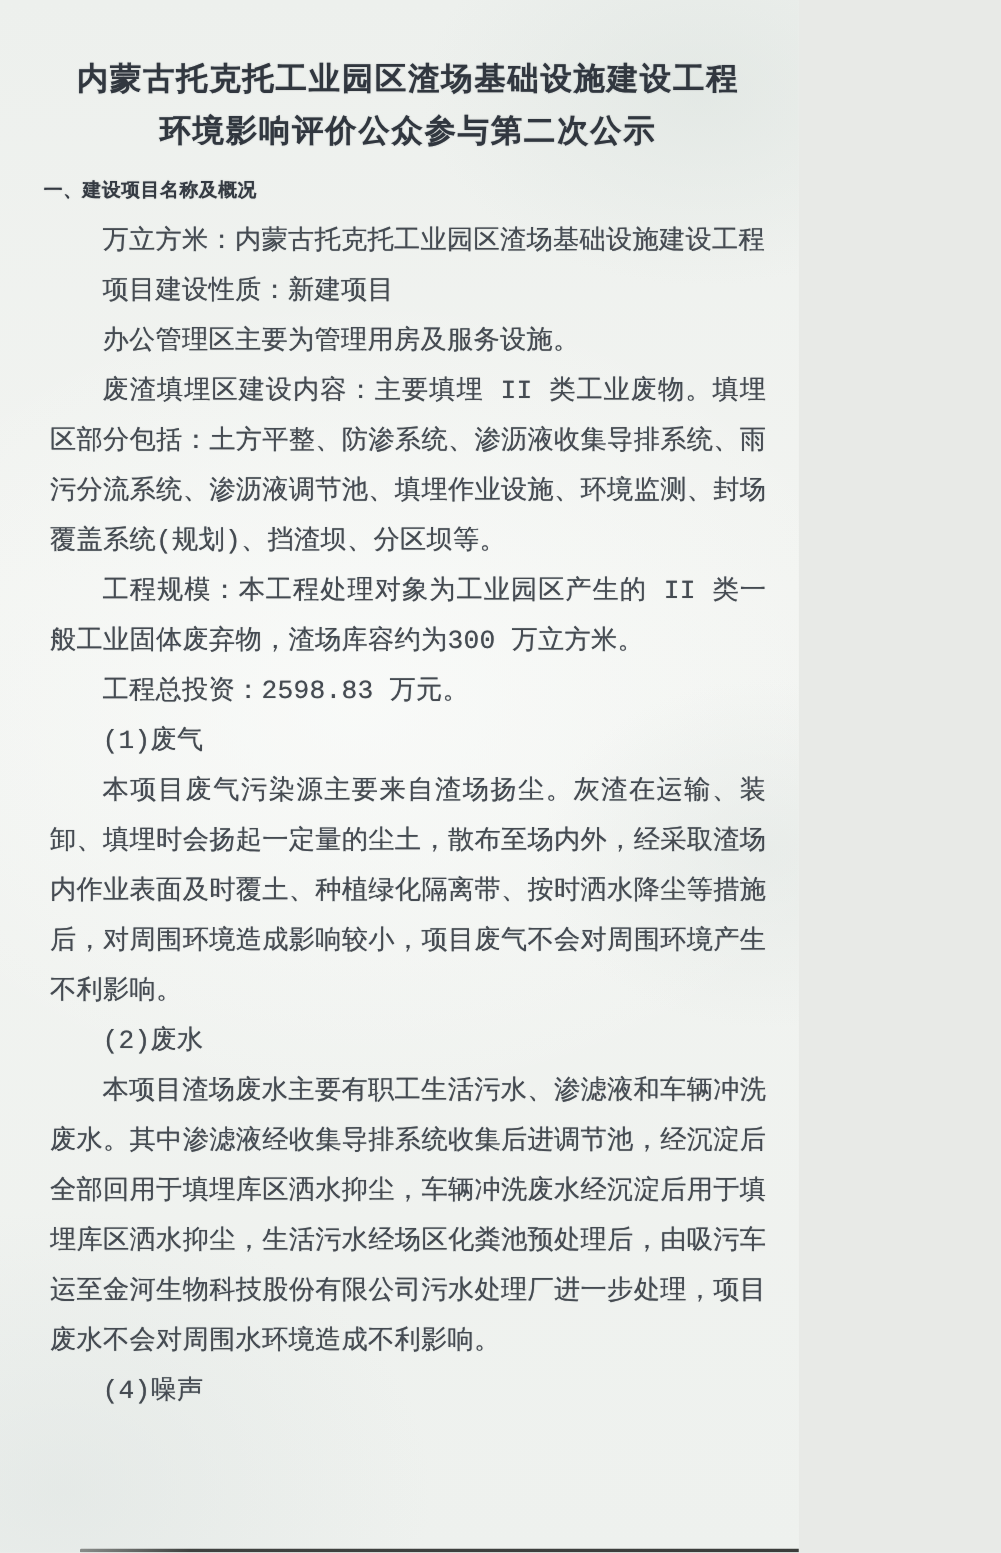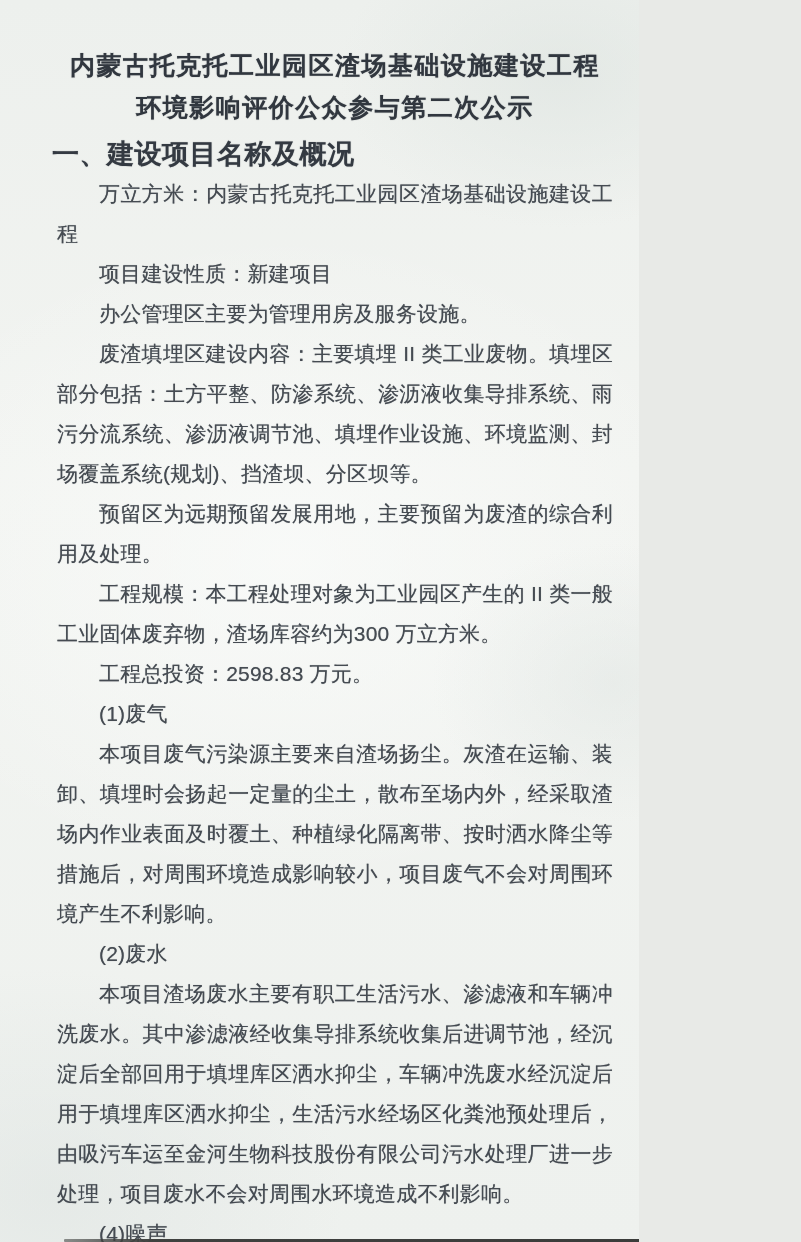--- a/index.html
+++ b/index.html
@@ -7,22 +7,22 @@
     padding: 0;
     background: #e8eae7;
   }
   .page {
     position: relative;
     width: 639px;
     height: 1242px;
     margin: 0;
     overflow: hidden;
     box-sizing: border-box;
-    padding: 50px 26px 0 57px;
-    font-family: Liberation Sans, sans-serif;
+    padding: 50px 26px 0 40px;
+    font-family: Liberation Mono, monospace;
     color: #454b52;
     background-color: #eff1ee;
     background-image:
       radial-gradient(ellipse 320px 220px at 88% 6%, rgba(219,226,222,0.55), transparent 70%),
       radial-gradient(ellipse 420px 320px at 8% 96%, rgba(220,226,224,0.5), transparent 70%),
       radial-gradient(ellipse 260px 200px at 96% 55%, rgba(221,227,224,0.45), transparent 70%),
       radial-gradient(ellipse 560px 420px at 45% 45%, rgba(252,253,252,0.65), transparent 78%),
       linear-gradient(180deg, #edf0ed 0%, #f2f4f1 38%, #eef1ee 100%);
   }
   .title {
@@ -33,21 +33,21 @@
     line-height: 30px;
     letter-spacing: 1.5px;
     color: #31373f;
     text-shadow: 0 0 1px rgba(49,55,63,0.55);
   }
   .title.second {
     margin-top: 12px;
   }
   .sec-heading {
     margin: 12px 0 0 -5px;
-    font-size: 27px;
+    font-size: 15px;
     font-weight: bold;
     line-height: 40px;
     letter-spacing: 0.5px;
     color: #343a42;
     text-shadow: 0 0 1px rgba(52,58,66,0.5);
   }
   .para {
     margin: 0;
     font-size: 21px;
     line-height: 40px;
@@ -74,21 +74,20 @@
 
   <h1 class="title">内蒙古托克托工业园区渣场基础设施建设工程</h1>
   <h1 class="title second">环境影响评价公众参与第二次公示</h1>
 
   <div class="sec-heading">一、建设项目名称及概况</div>
 
   <p class="para">万立方米：内蒙古托克托工业园区渣场基础设施建设工程</p>
   <p class="para">项目建设性质：新建项目</p>
   <p class="para">办公管理区主要为管理用房及服务设施。</p>
   <p class="para">废渣填埋区建设内容：主要填埋 II 类工业废物。填埋区部分包括：土方平整、防渗系统、渗沥液收集导排系统、雨污分流系统、渗沥液调节池、填埋作业设施、环境监测、封场覆盖系统(规划)、挡渣坝、分区坝等。</p>
-  <p class="para">预留区为远期预留发展用地，主要预留为废渣的综合利用及处理。</p>
   <p class="para">工程规模：本工程处理对象为工业园区产生的 II 类一般工业固体废弃物，渣场库容约为300 万立方米。</p>
   <p class="para">工程总投资：2598.83 万元。</p>
 
 
   <p class="para">(1)废气</p>
   <p class="para">本项目废气污染源主要来自渣场扬尘。灰渣在运输、装卸、填埋时会扬起一定量的尘土，散布至场内外，经采取渣场内作业表面及时覆土、种植绿化隔离带、按时洒水降尘等措施后，对周围环境造成影响较小，项目废气不会对周围环境产生不利影响。</p>
   <p class="para">(2)废水</p>
   <p class="para">本项目渣场废水主要有职工生活污水、渗滤液和车辆冲洗废水。其中渗滤液经收集导排系统收集后进调节池，经沉淀后全部回用于填埋库区洒水抑尘，车辆冲洗废水经沉淀后用于填埋库区洒水抑尘，生活污水经场区化粪池预处理后，由吸污车运至金河生物科技股份有限公司污水处理厂进一步处理，项目废水不会对周围水环境造成不利影响。</p>
   <p class="para">(4)噪声</p>
 

